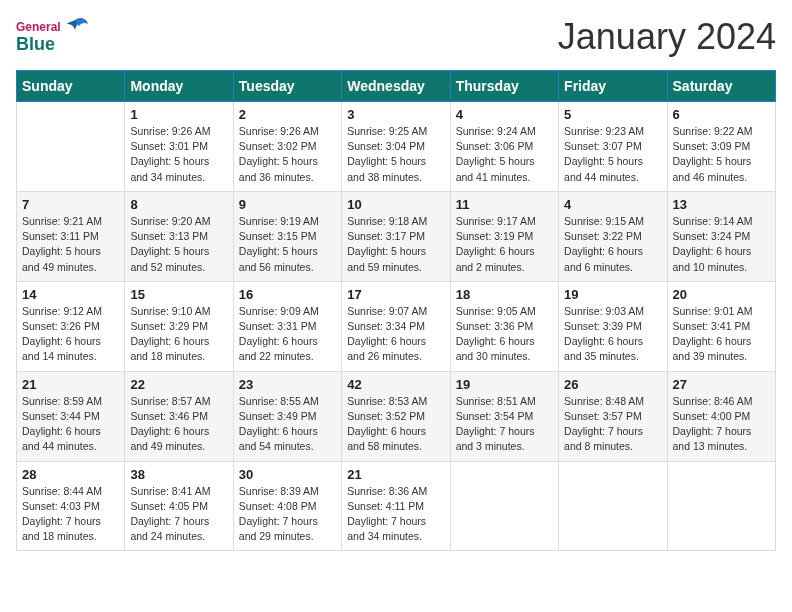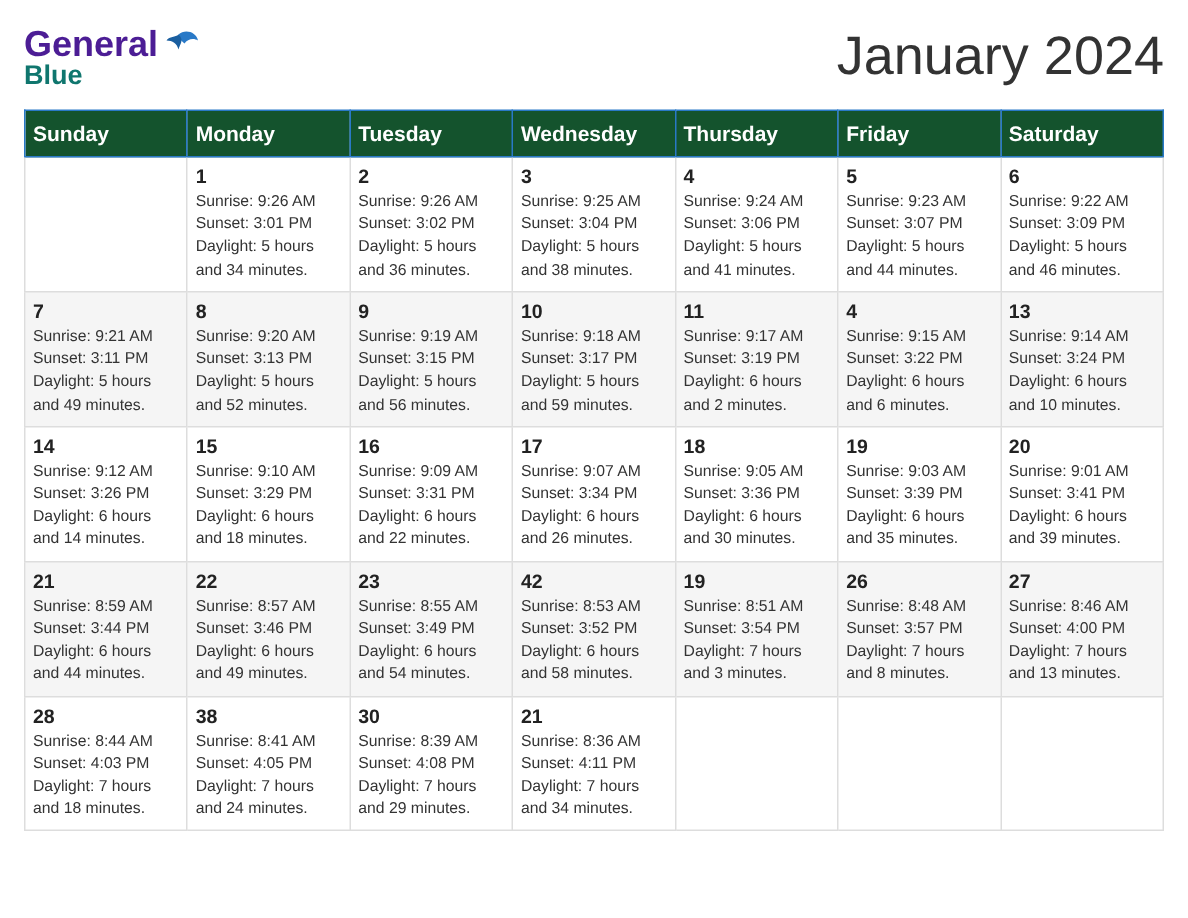--- a/index.html
+++ b/index.html
@@ -15,23 +15,23 @@
       justify-content: space-between;
       align-items: flex-start;
       margin-bottom: 12px;
     }
     .logo {
       display: flex;
       align-items: center;
       gap: 2px;
     }
     .logo-text-general {
-      font-size: 24px;
-      font-weight: bold;
-      color: #4c1d95;
+      font-size: 12px;
+      font-weight: bold;
+      color: #be185d;
     }
     .logo-text-blue {
       font-size: 18px;
       font-weight: bold;
       color: #0f766e;
     }
     .logo-bird {
       width: 28px;
       height: 22px;
     }
@@ -46,21 +46,21 @@
     .location-title {
       font-size: 16px;
       color: #555;
     }
     table {
       width: 100%;
       border-collapse: collapse;
       table-layout: fixed;
     }
     thead tr th {
-      background-color: #14532d;
+      background-color: #0f766e;
       color: #fff;
       padding: 7px 5px;
       text-align: left;
       font-size: 14px;
       font-weight: bold;
       border: 1px solid #2979c7;
     }
     tbody tr td {
       vertical-align: top;
       padding: 5px 5px 6px 5px;

